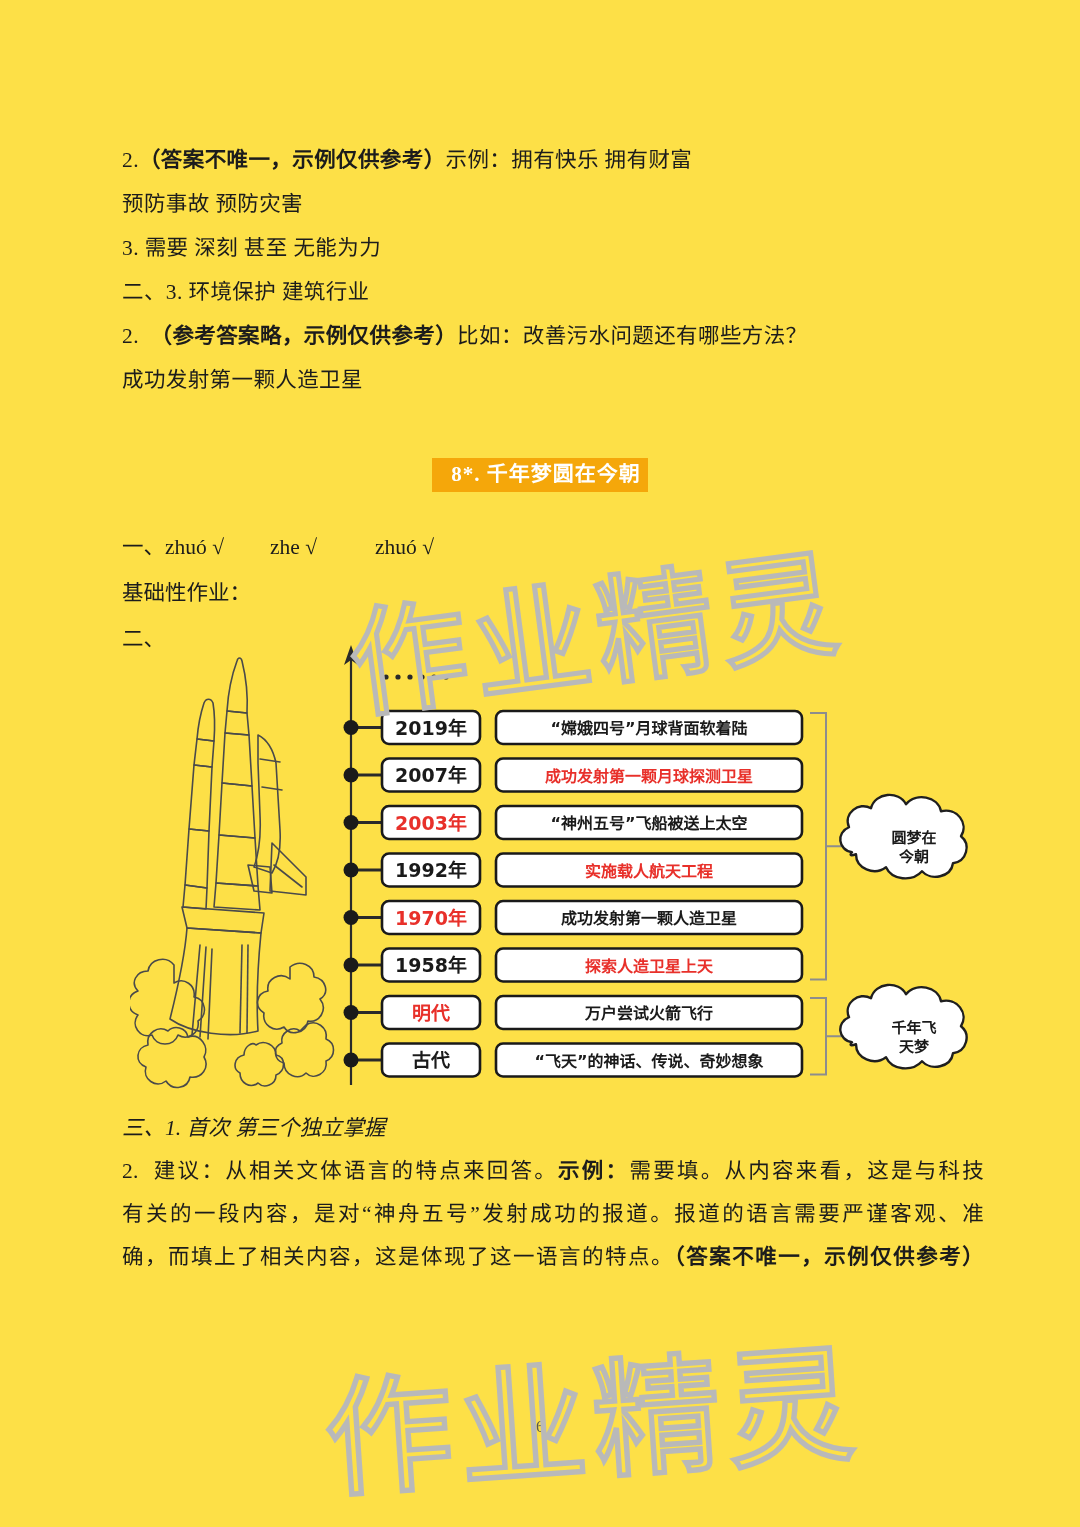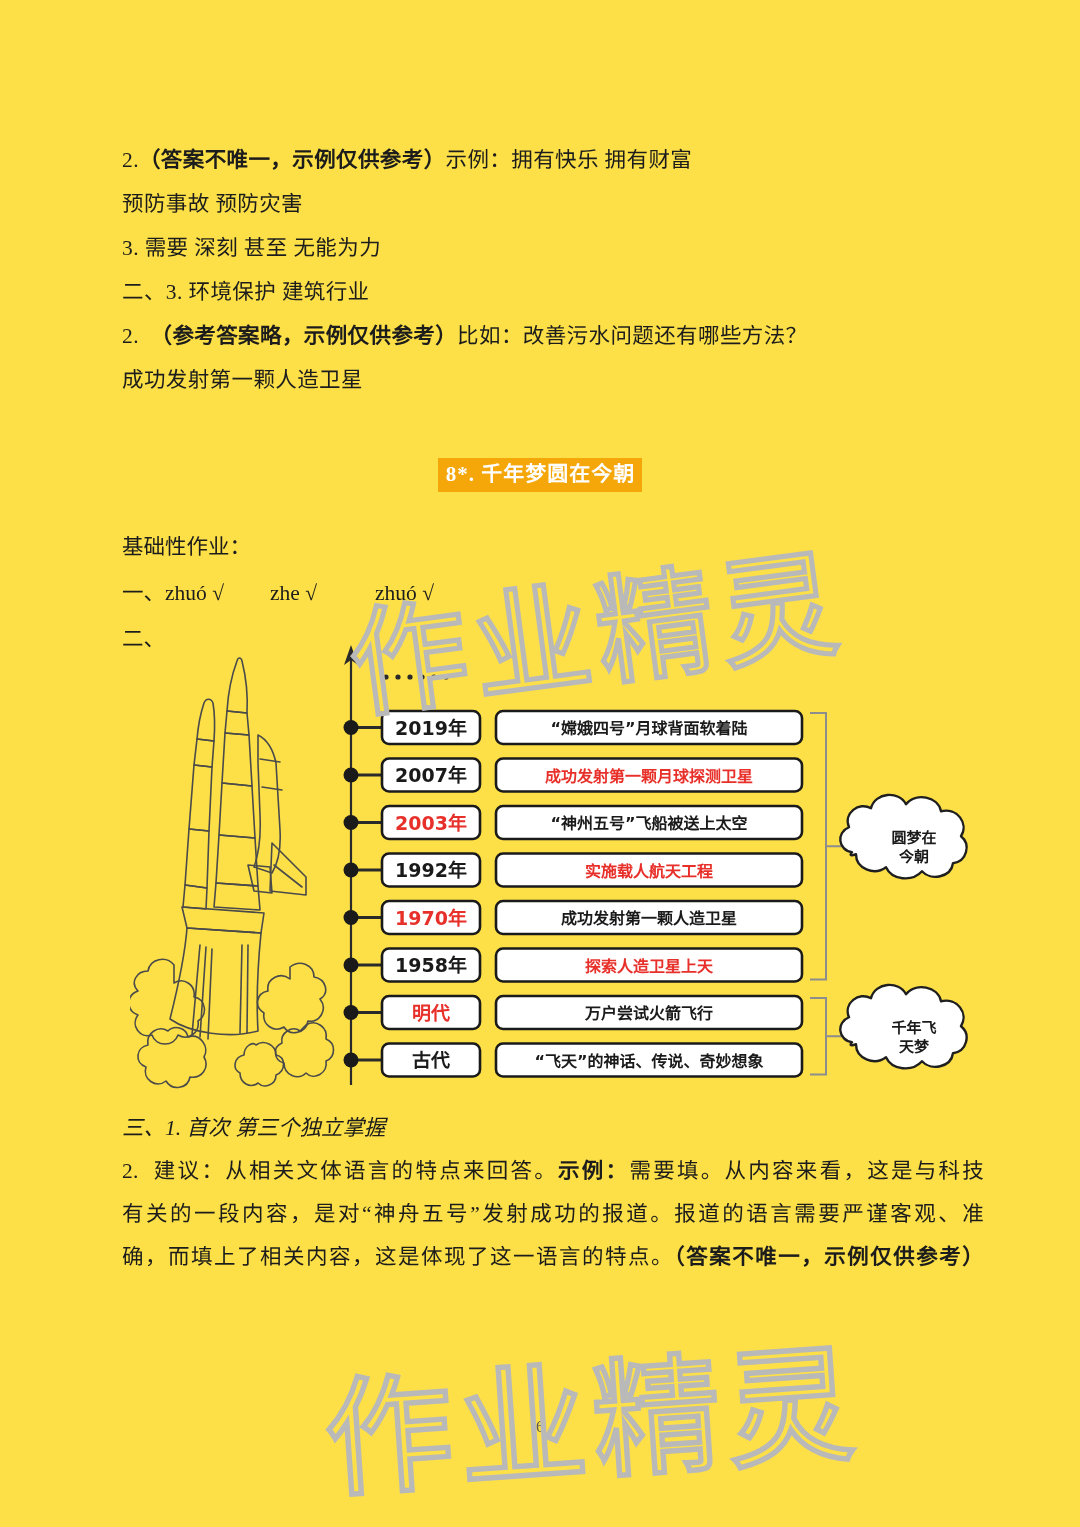--- a/index.html
+++ b/index.html
@@ -45,21 +45,21 @@
     width: 1080px;
     text-align: center;
   }
   .title-badge {
     display: inline-block;
     background: #F5A70A;
     color: #ffffff;
     font-size: 21px;
     font-weight: bold;
     line-height: 30px;
-    padding: 1px 7px 3px 8px;
+    padding: 1px 7px 3px 19px;
     letter-spacing: 1px;
     font-family: "Liberation Serif", "DejaVu Serif", serif;
   }
 
   
   .sub-block {
     position: absolute;
     left: 122px;
     top: 524px;
     width: 860px;
@@ -159,24 +159,24 @@
       <span>2.&nbsp;&nbsp;</span><span class="b">（参考答案略，示例仅供参考）</span><span>比如：改善污水问题还有哪些方法？</span>
     </div>
     <div class="ans-line">成功发射第一颗人造卫星</div>
   </div>
 
   <div class="title-wrap">
     <span class="title-badge">8*.  千年梦圆在今朝</span>
   </div>
 
   <div class="sub-block">
-    <div class="sub-line">基础性作业：</div>
     <div class="sub-line">
       <span>一、</span><span class="pinyin">zhuó √</span><span class="sp-1"></span><span class="pinyin">zhe √</span><span class="sp-2"></span><span class="pinyin">zhuó √</span>
     </div>
+    <div class="sub-line">基础性作业：</div>
     <div class="sub-line">二、</div>
   </div>
 
   <div id="diagram">
     <svg width="840" height="480" viewBox="0 0 840 480" xmlns="http://www.w3.org/2000/svg">
 
       <g fill="none" stroke="#4a4a4a" stroke-width="1.6" stroke-linecap="round" stroke-linejoin="round">
 
         <path d="M107 46 C101 62 98 80 97 96 L117 98 C118 80 116 62 112 46 C111 42 108 42 107 46 Z"></path>
         <path d="M97 96 L95 118 L119 120 L117 98 Z"></path>

